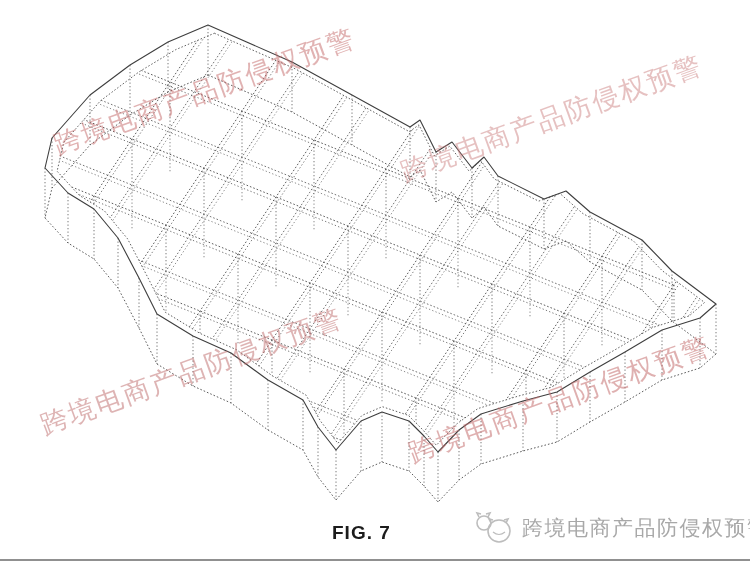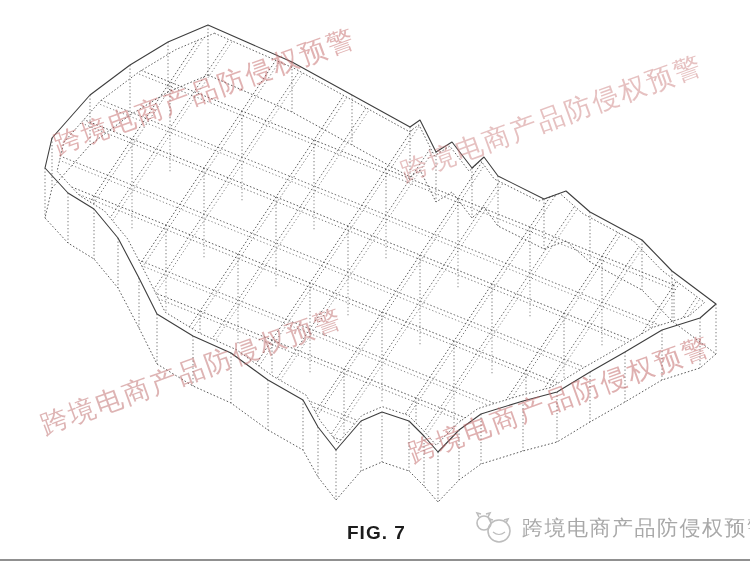--- a/index.html
+++ b/index.html
@@ -8,21 +8,21 @@
   .drawing-svg{position:absolute;left:0;top:0;}
   .solidline{fill:none;stroke:#3e3e3e;stroke-width:1.1;stroke-linejoin:round;}
   .dotline{fill:none;stroke:#4a4a4a;stroke-width:0.9;stroke-dasharray:1.6 2;stroke-linejoin:round;}
   .dotfine{fill:none;stroke:#555555;stroke-width:0.8;stroke-dasharray:1.3 2.2;}
   .wm{position:absolute;white-space:nowrap;font-size:27px;letter-spacing:2px;
       color:rgba(198,110,110,0.52);transform:rotate(-20deg);transform-origin:0 50%;
       font-family:"Liberation Sans",sans-serif;pointer-events:none;}
   .wm-b{color:rgba(201,120,120,0.46);}
   .wm-c{color:rgba(190,105,105,0.50);}
   .wm-d{color:rgba(196,112,112,0.55);}
-  .fig-label{position:absolute;left:347px;top:522px;font-size:19px;font-weight:700;
+  .fig-label{position:absolute;left:332px;top:522px;font-size:19px;font-weight:700;
              color:#1c1c1c;letter-spacing:1px;}
   .footer-wm{position:absolute;left:472px;top:510px;display:flex;align-items:center;gap:4px;}
   .footer-wm-text{font-size:21px;color:#a8a8a8;letter-spacing:1.5px;white-space:nowrap;}
   .bottom-rule{position:absolute;left:0;top:559px;width:750px;height:2px;background:#909090;}
 </style>
 </head>
 <body>
 
 <div class="page">
 

